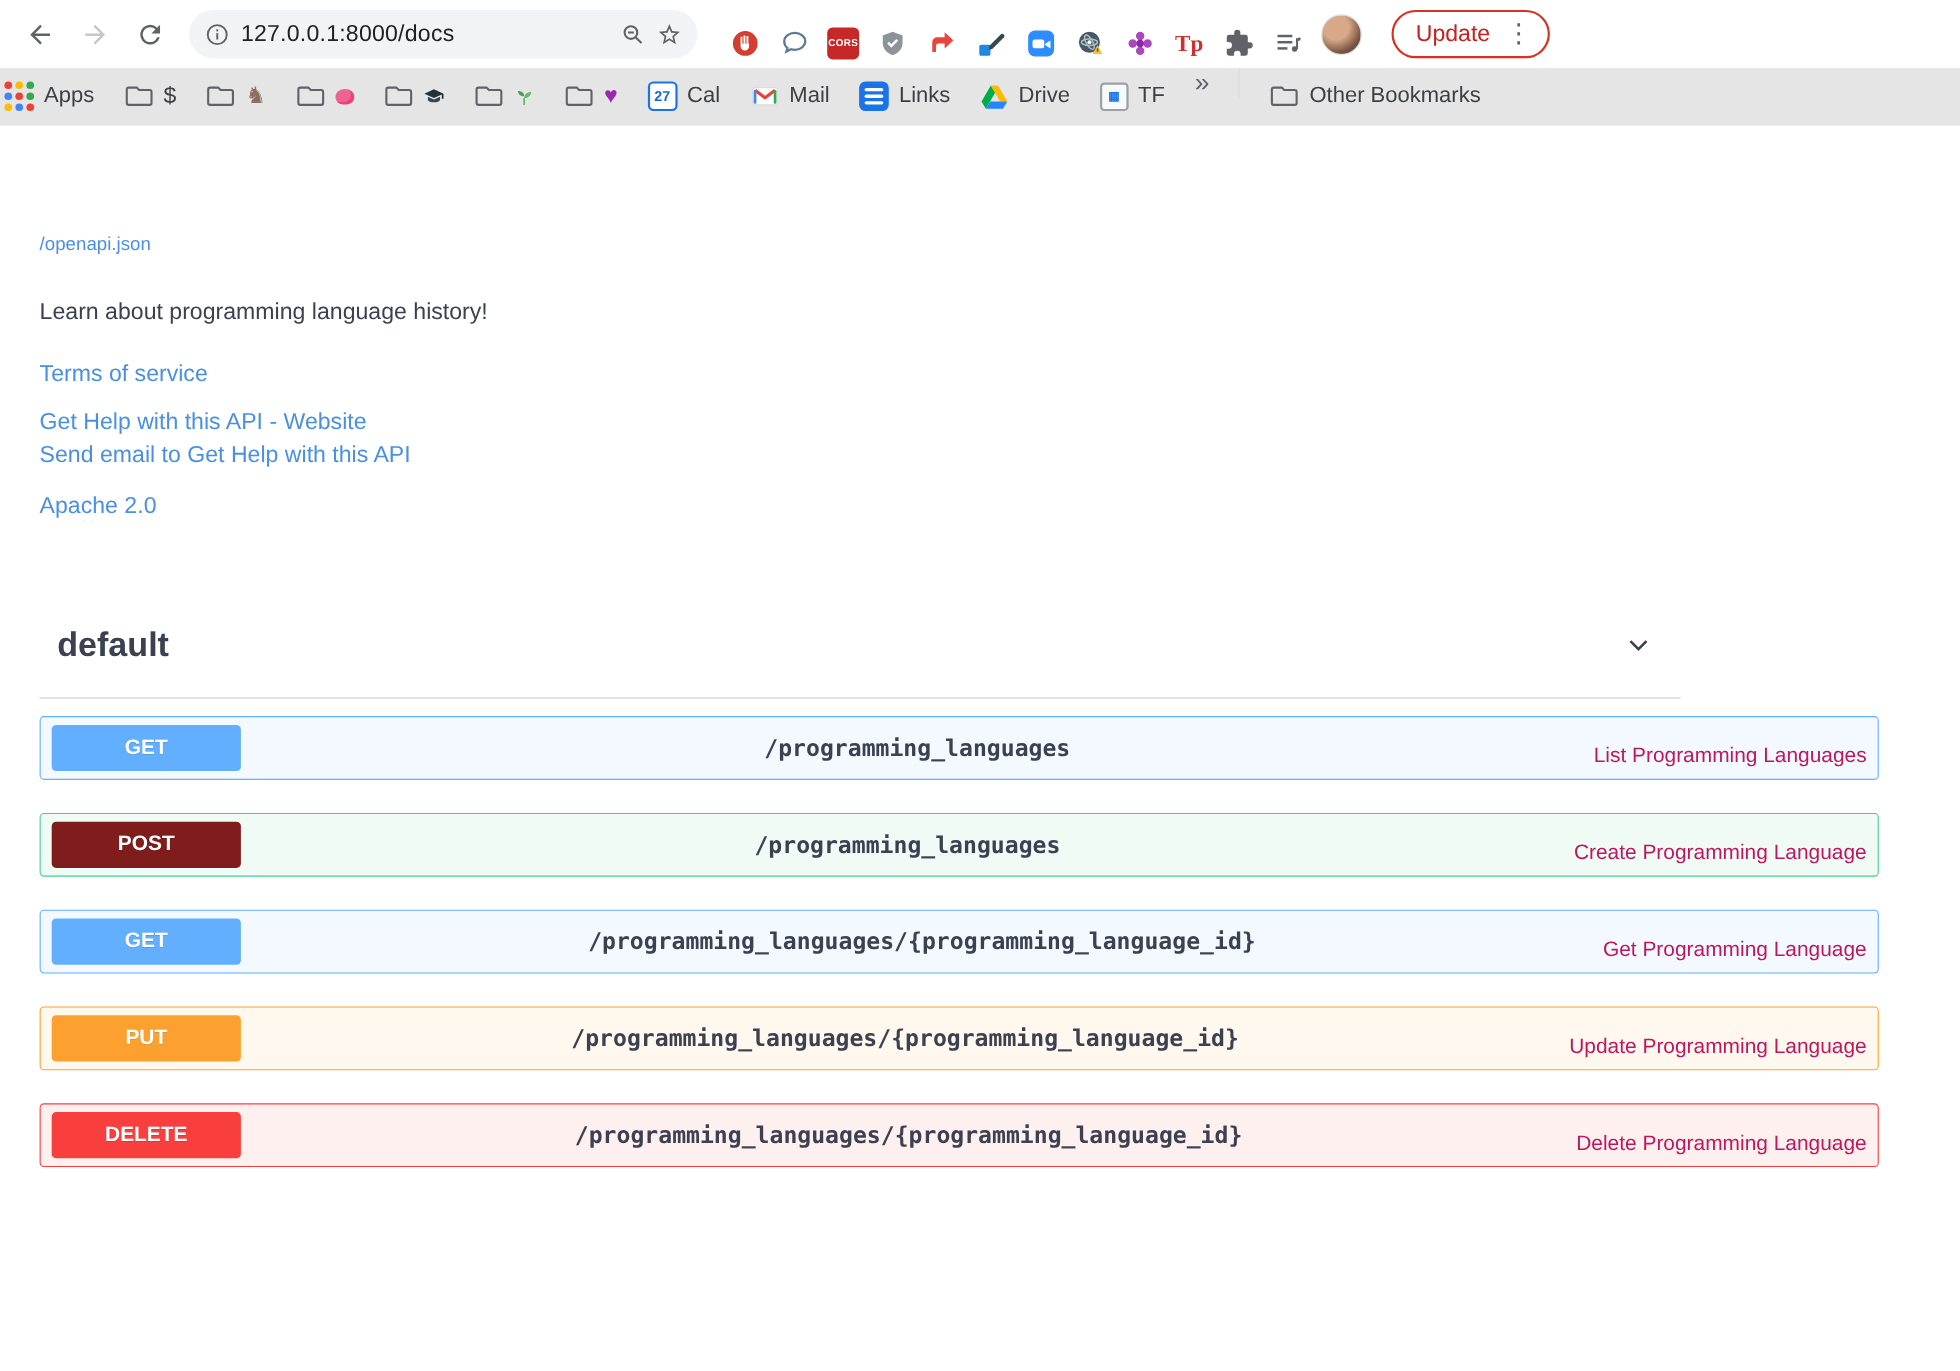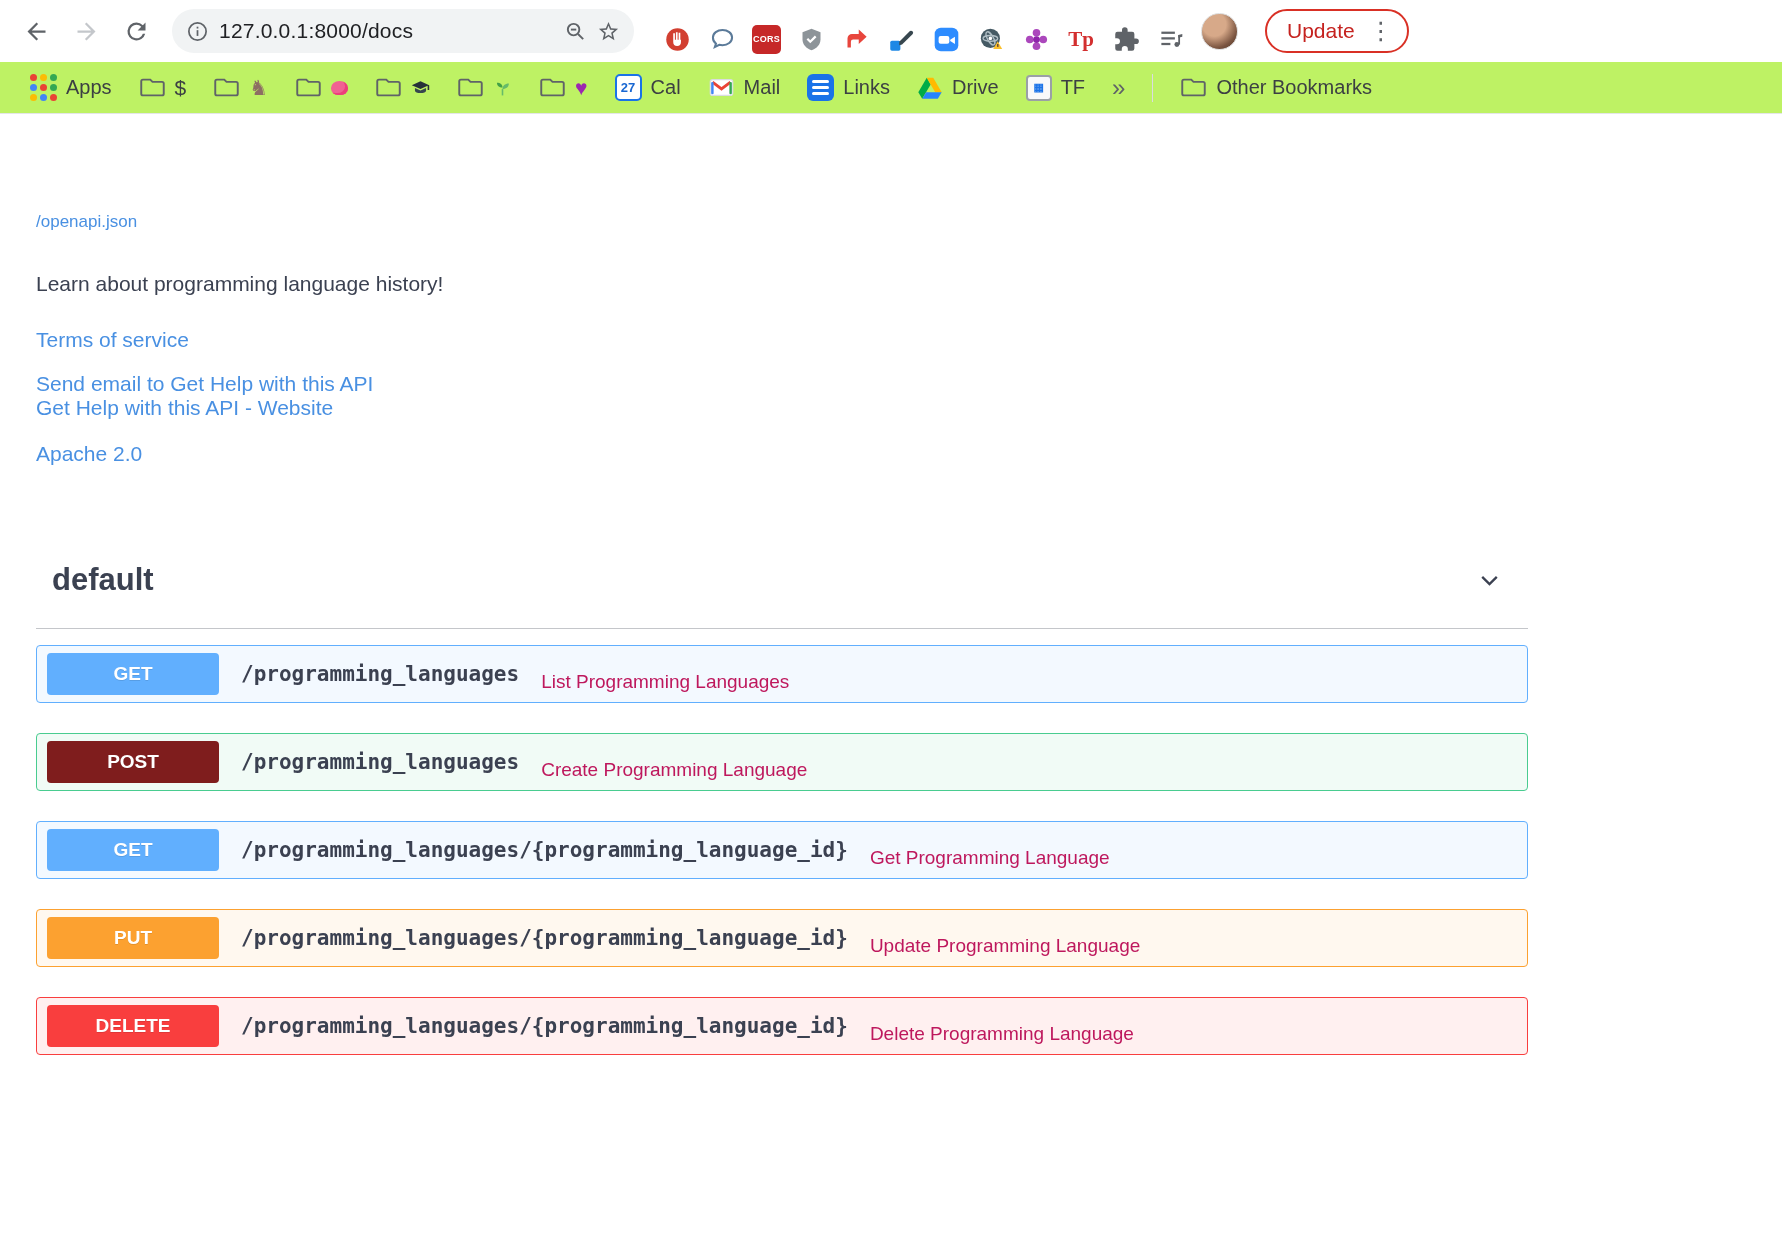--- a/index.html
+++ b/index.html
@@ -16,21 +16,21 @@
   .ext { width:30px; height:30px; display:flex; align-items:center; justify-content:center; cursor:pointer; flex:0 0 auto;margin-top:16px; }
   .ext svg { width:27px; height:27px; }
   .cors-badge { width:29px; height:29px; background:#c62828; border-radius:5px; color:#fff; font-weight:700; font-size:9px; display:flex; align-items:center; justify-content:center; letter-spacing:.3px;}
   .tp-badge { color:#d32f2f; font-weight:700; font-size:21px; font-family:"Liberation Serif",serif; }
   .avatar { width:37px; height:37px; border-radius:50%; background:radial-gradient(circle at 35% 30%, #d7a989 0 35%, #7a5440 70%, #4e3527 100%); border:1px solid #ddd; flex:0 0 auto; cursor:pointer; }
   .update-pill { height:44px; border:2px solid #d93025; border-radius:22px; display:flex; align-items:center; padding:0 10px 0 20px; gap:10px; margin-left:12px; margin-right:4px; cursor:pointer; flex:0 0 auto; }
   .update-pill .upd-label { color:#c5221f; font-size:21px; }
   .update-pill .kebab { color:#5f6368; font-size:24px; line-height:1; padding:0 4px; }
 
   
-  .bookmarks { height:52px; display:flex; align-items:center; padding:0 30px; gap:27px; border-bottom:1px solid #e4e6e8; background:#bef264; }
+  .bookmarks { height:52px; display:flex; padding:0 4px; gap:27px; border-bottom:1px solid #e4e6e8; background:#e5e5e5; }
   .bm { display:flex; align-items:center; gap:9px; font-size:20px; color:#3c4043; cursor:pointer; white-space:nowrap; flex:0 0 auto; }
   .bm svg.folder { width:27px; height:27px; }
   .apps-grid { display:grid; grid-template-columns:repeat(3,7px); grid-gap:3px; }
   .apps-grid i { width:7px; height:7px; border-radius:50%; display:block; }
   .cal-icon { width:27px; height:27px; background:#fff; border:2px solid #1a73e8; border-radius:5px; color:#1967d2; font-weight:700; font-size:13px; display:flex; align-items:center; justify-content:center; }
   .links-icon { width:27px; height:27px; border-radius:6px; background:#1a73e8; display:flex; flex-direction:column; justify-content:center; gap:3px; padding:0 5px; }
   .links-icon i { height:3px; background:#fff; border-radius:2px; display:block; }
   .tf-icon { width:26px; height:26px; border:2px solid #9aa0a6; border-radius:4px; background:#f8f9fa; display:flex; align-items:center; justify-content:center; font-size:11px; color:#1a73e8; font-weight:700; }
   .glyph { font-size:21px; line-height:1; }
   .brain-dot { width:17px; height:14px; border-radius:50% 50% 45% 45%; background:#f06292; box-shadow:inset -3px -2px 0 #ec407a; }
@@ -50,21 +50,21 @@
   .info-links { margin-top:32px; font-size:21px; }
   .info-links .lnk { display:block; }
   .lnk-terms { margin-bottom:20px; }
   .lnk-email { margin-top:6px; }
   .lnk-license { margin-top:22px; }
 
   .section-header { width:1492px; margin-top:96px; display:flex; align-items:center; justify-content:space-between; border-bottom:1px solid rgba(59,65,81,.3); padding:0 26px 30px 16px; cursor:pointer; }
   .section-header h3 { font-size:31px; font-weight:700; color:#3b4151; }
   .section-header svg { width:25px; height:25px; }
 
-  .opblock { width:1492px; height:58px; margin-top:16px; border-radius:4px; display:flex; align-items:center; padding:0 10px; cursor:pointer; border:1px solid; }
+  .opblock { width:1672px; height:58px; margin-top:16px; border-radius:4px; display:flex; align-items:center; padding:0 10px; cursor:pointer; border:1px solid;justify-content:space-between; }
   .opblock + .opblock { margin-top:30px; }
   .opblock .method { width:172px; height:42px; border-radius:4px; color:#fff; font-weight:700; font-size:19px; display:flex; align-items:center; justify-content:center; font-family:"Liberation Sans",sans-serif; text-shadow:0 1px 0 rgba(0,0,0,.1); flex:0 0 auto; }
   .opblock .path { margin-left:22px; font-family:"DejaVu Sans Mono",monospace; font-weight:700; font-size:21px; color:#3b4151; white-space:nowrap; }
   .opblock .summary { margin-left:22px; font-size:19px; color:#be185d; white-space:nowrap;margin-top:16px; }
   .opblock.get    { background:rgba(97,175,254,.08);  border-color:#61affe; }
   .opblock.get .method    { background:#61affe; }
   .opblock.post   { background:rgba(73,204,144,.08);  border-color:#49cc90; }
   .opblock.post .method   { background:#7f1d1d; }
   .opblock.put    { background:rgba(252,161,48,.08);  border-color:#fca130; }
   .opblock.put .method    { background:#fca130; }
@@ -304,22 +304,22 @@
 
 <div class="swagger">
 
 
   <a class="swlink openapi-link">/openapi.json</a>
 
   <p class="description">Learn about programming language history!</p>
 
   <div class="info-links">
     <a class="swlink lnk lnk-terms">Terms of service</a>
+    <a class="swlink lnk">Get Help with this API - Website</a>
     <a class="swlink lnk lnk-email">Send email to Get Help with this API</a>
-    <a class="swlink lnk">Get Help with this API - Website</a>
     <a class="swlink lnk lnk-license">Apache 2.0</a>
   </div>
 
   <div class="section-header">
     <h3>default</h3>
     <svg viewBox="0 0 24 24">
         <path d="M5 8.5l7 7 7-7" fill="none" stroke="#3b4151" stroke-width="2.2"></path>
       </svg>
   </div>
 

